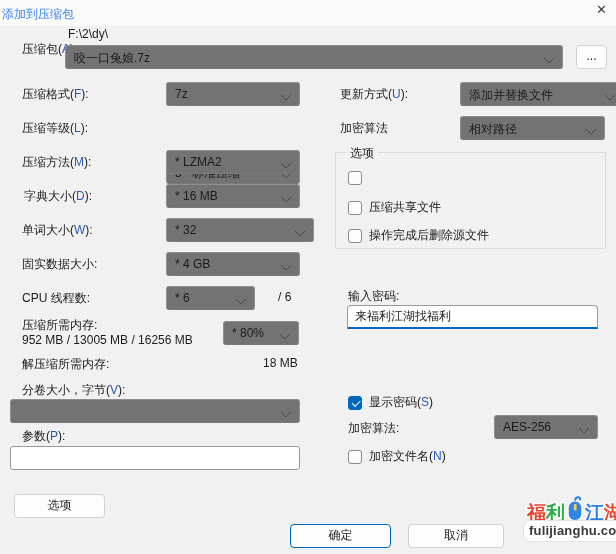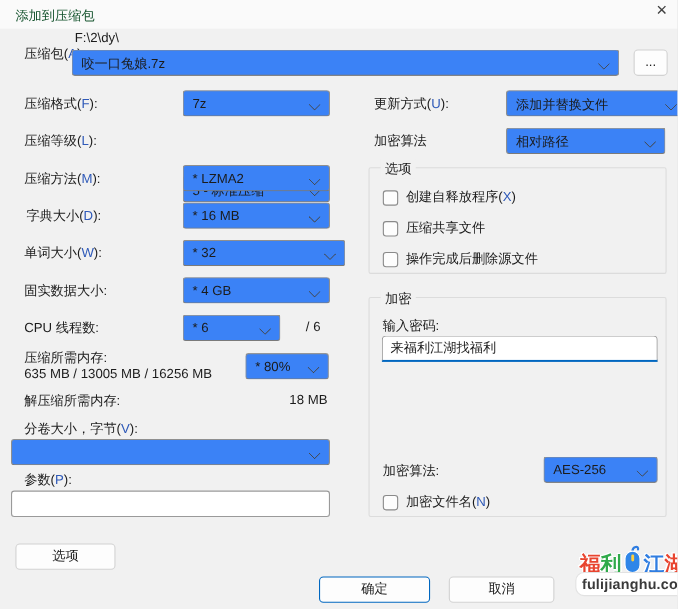--- a/index.html
+++ b/index.html
@@ -1,24 +1,24 @@
 <!DOCTYPE html>
 <html style="--accent: #0067c0; --mn: #2e59b8;"><head>
 <meta charset="utf-8">
 <style>
   html,body{margin:0;padding:0;background:#e8e8e8;}
   .dialog{position:relative;width:616px;height:554px;background:#f1f1f1;
     font-family:"Liberation Sans",sans-serif;font-size:12px;color:#1b1b1b;overflow:hidden;}
   .titlebar{position:absolute;left:0;top:0;width:616px;height:26px;background:#fafafa;}
-  .title{position:absolute;left:14px;top:6px;font-size:12px;color:#14532d;white-space:nowrap;}
+  .title{position:absolute;left:2px;top:6px;font-size:12px;color:#3b82f6;white-space:nowrap;}
   .close{position:absolute;right:9px;top:2px;font-size:13px;color:#404040;cursor:default;}
   .lbl{position:absolute;white-space:nowrap;color:#1b1b1b;}
   .mn-letter{color:var(--mn,#2e59b8);}
   .smalltxt{position:absolute;white-space:nowrap;}
-  .combo{position:absolute;height:24px;background:#3b82f6;border:1px solid #8f8f8f;
+  .combo{position:absolute;height:24px;background:#737373;border:1px solid #8f8f8f;
     border-bottom-color:#7a7a7a;border-radius:3px;box-sizing:border-box;}
   .combo-val{position:absolute;left:8px;top:4px;white-space:nowrap;color:#1b1b1b;}
   .chev{position:absolute;right:9px;top:8px;width:7px;height:7px;
     border-right:1.2px solid #454545;border-bottom:1.2px solid #454545;
     transform:rotate(45deg);border-radius:1px;}
   .btn{position:absolute;height:24px;background:#fdfdfd;border:1px solid #d2d2d2;
     border-radius:4px;box-sizing:border-box;text-align:center;line-height:21px;color:#1b1b1b;}
   .btn.primary{border:1.5px solid var(--accent,#0067c0);line-height:20px;}
   .txtinput{position:absolute;background:#fff;border:1px solid #9a9a9a;border-radius:3px;
     box-sizing:border-box;font-family:"Liberation Sans",sans-serif;font-size:12px;
@@ -95,21 +95,21 @@
   </div>
 
   <div class="lbl" style="left:22px;top:290px;"><span>CPU 线程数</span><span></span><span>:</span></div>
   <div class="combo" style="left:166px;top:286px;width:89px;">
     <span class="combo-val">* 6</span>
     <span class="chev"></span>
   </div>
   <div class="smalltxt" style="left:278px;top:290px;">/ 6</div>
 
   <div class="lbl" style="left:22px;top:317px;"><span>压缩所需内存</span><span>:</span></div>
-  <div class="smalltxt" style="left:22px;top:333px;">635 MB / 13005 MB / 16256 MB</div>
+  <div class="smalltxt" style="left:22px;top:333px;">952 MB / 13005 MB / 16256 MB</div>
   <div class="combo" style="left:223px;top:321px;width:76px;">
     <span class="combo-val">* 80%</span>
     <span class="chev"></span>
   </div>
 
   <div class="lbl" style="left:22px;top:356px;"><span>解压缩所需内存</span><span>:</span></div>
   <div class="smalltxt" style="left:263px;top:356px;">18 MB</div>
 
   <div class="lbl" style="left:22px;top:382px;"><span>分卷大小，字节</span><span>(<span class="mn-letter">V</span>)</span><span>:</span></div>
   <div class="combo" style="left:10px;top:399px;width:290px;">
@@ -132,37 +132,37 @@
   <div class="combo" style="left:460px;top:116px;width:145px;">
     <span class="combo-val">相对路径</span>
     <span class="chev"></span>
   </div>
 
   <div class="group" style="left:335px;top:152px;width:271px;height:97px;">
     <span class="group-title">选项</span>
   </div>
   <div class="cb-row" style="left:348px;top:171px;">
     <span class="cb"></span>
-    <span><span>创建自释放程序</span><span>(<span class="mn-letter">X</span>)</span></span>
   </div>
   <div class="cb-row" style="left:348px;top:199px;">
     <span class="cb"></span>
     <span><span>压缩共享文件</span><span></span></span>
   </div>
   <div class="cb-row" style="left:348px;top:227px;">
     <span class="cb"></span>
     <span><span>操作完成后删除源文件</span><span></span></span>
   </div>
 
-  <div class="group" style="left:335px;top:270px;width:271px;height:200px;">
-    <span class="group-title">加密</span>
-  </div>
   <div class="lbl" style="left:348px;top:288px;"><span>输入密码</span><span>:</span></div>
   <input class="txtinput pw" style="left: 347px; top: 305px; width: 251px; height: 24px;" value="来福利江湖找福利">
 
+  <div class="cb-row" style="left:348px;top:394px;">
+    <span class="cb checked"></span>
+    <span><span>显示密码</span><span>(<span class="mn-letter">S</span>)</span></span>
+  </div>
 
   <div class="lbl" style="left:348px;top:420px;"><span>加密算法</span><span>:</span></div>
   <div class="combo" style="left:494px;top:415px;width:104px;">
     <span class="combo-val">AES-256</span>
     <span class="chev"></span>
   </div>
 
   <div class="cb-row" style="left:348px;top:448px;">
     <span class="cb"></span>
     <span><span>加密文件名</span><span>(<span class="mn-letter">N</span>)</span></span>

